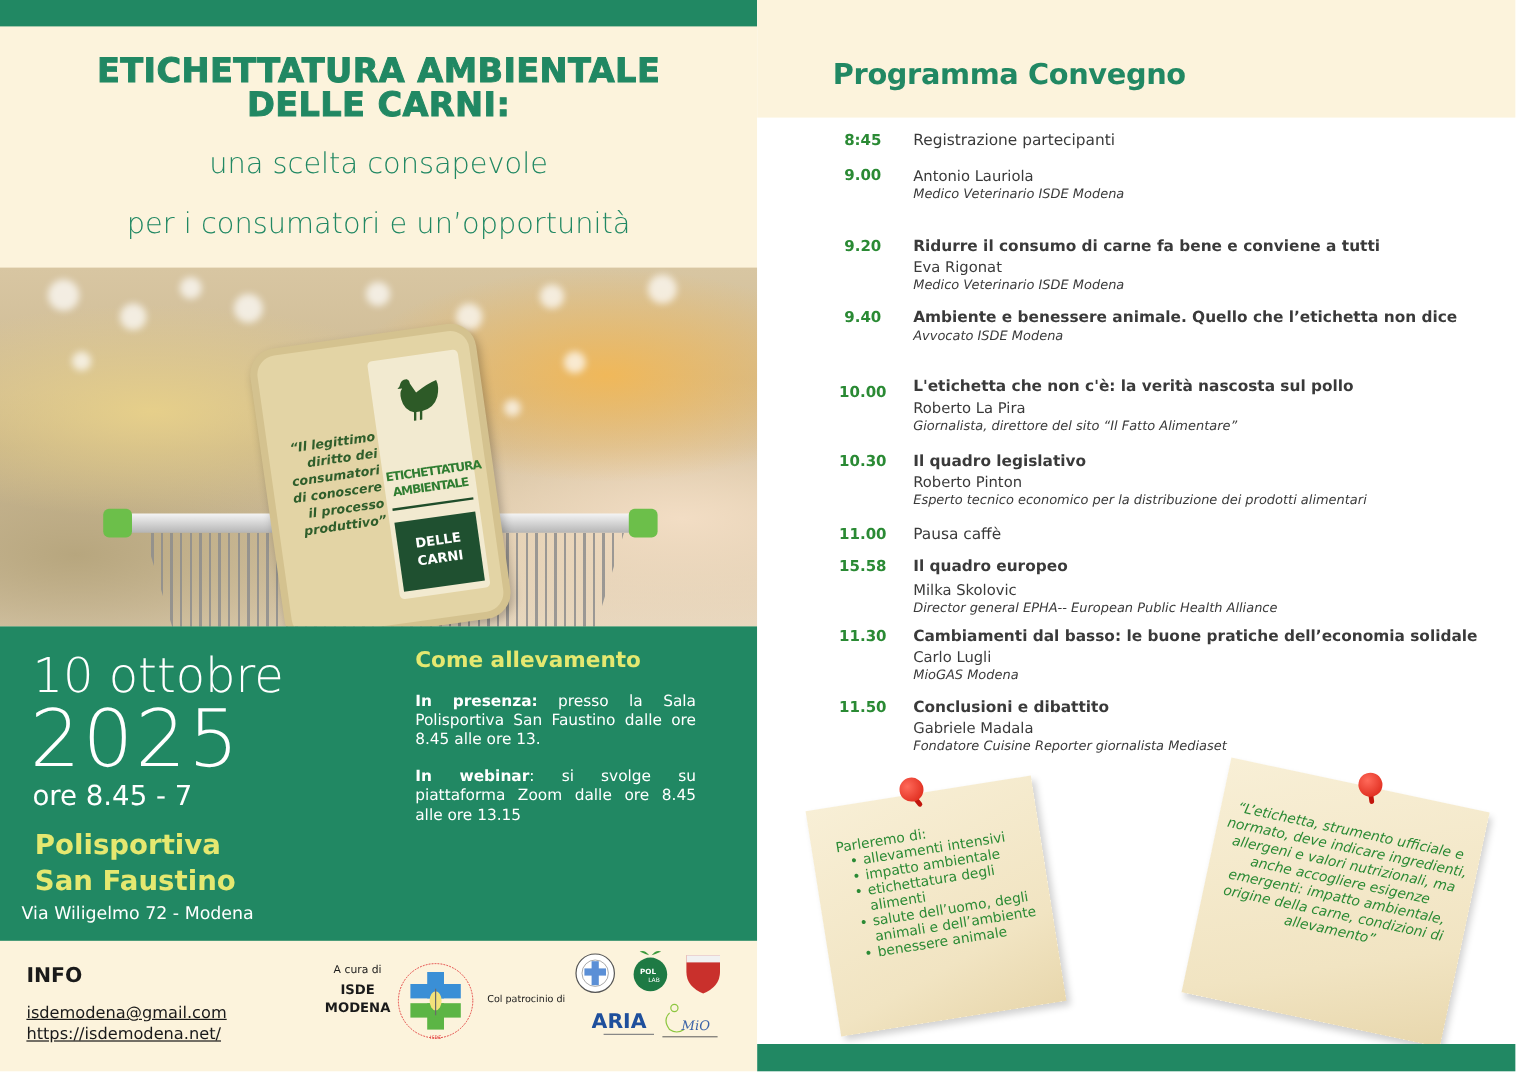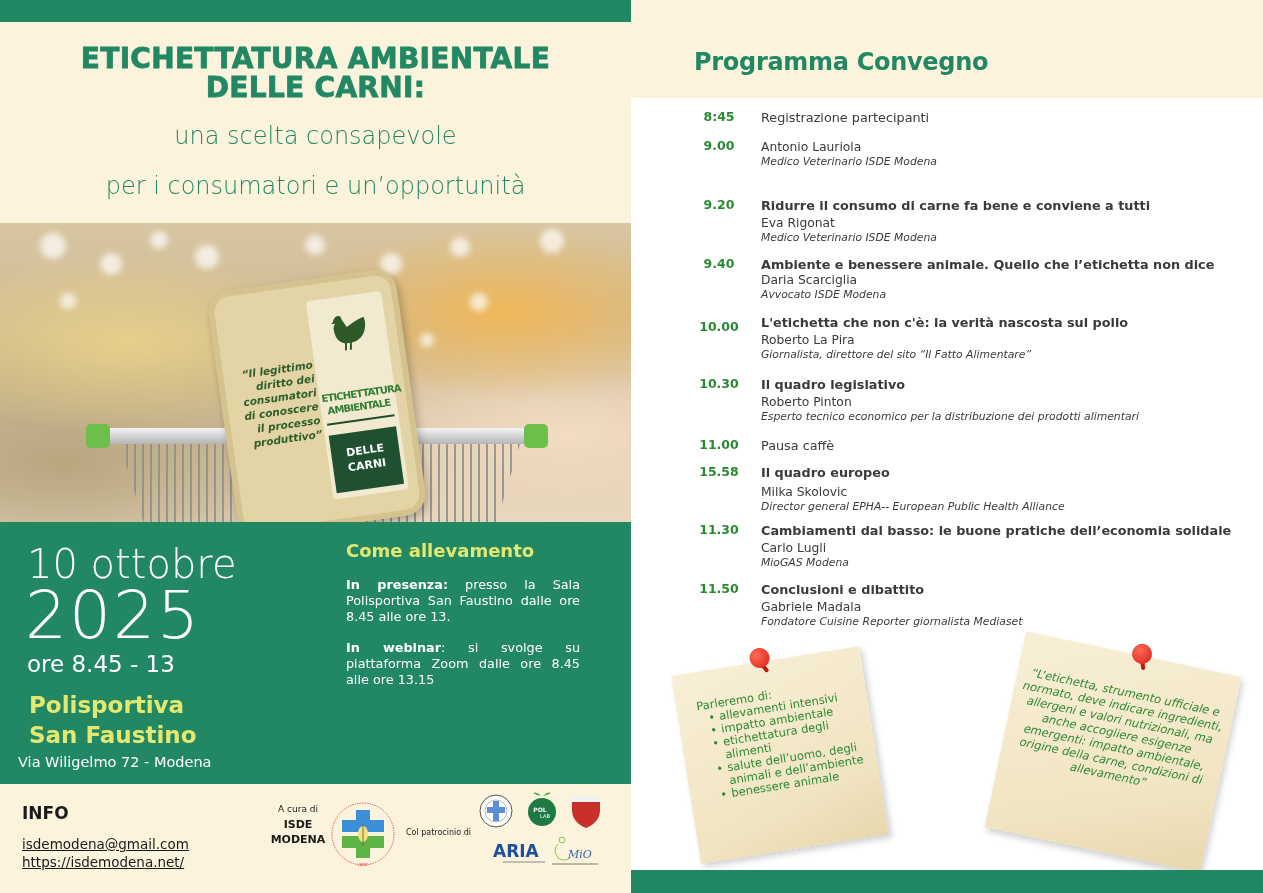--- a/index.html
+++ b/index.html
@@ -123,21 +123,21 @@
           <div>DELLE</div>
           <div>CARNI</div>
         </div>
       </div>
     </div>
   </div>
 
   <div class="date-panel">
     <div class="date-day">10 ottobre</div>
     <div class="date-year">2025</div>
-    <div class="date-time">ore 8.45 - 13</div>
+    <div class="date-time">ore 8.45 - 7</div>
     <div class="venue">
       <div>Polisportiva</div>
       <div>San Faustino</div>
     </div>
     <div class="address">Via Wiligelmo 72 - Modena</div>
 
     <div class="how-title">Come allevamento</div>
     <div class="how-text" style="top:55px;">
       <b>In presenza:</b><span> presso la Sala Polisportiva San Faustino dalle ore 8.45 alle ore 13.</span>
     </div>
@@ -220,21 +220,20 @@
       <div class="prog-body">
         <div class="prog-topic bold">Ridurre il consumo di carne fa bene e conviene a tutti</div>
         <div class="prog-speaker">Eva Rigonat</div>
         <div class="prog-role">Medico Veterinario ISDE Modena</div>
       </div>
     </div>
     <div class="prog-item" style="top:256px;">
       <div class="prog-time">9.40</div>
       <div class="prog-body">
         <div class="prog-topic bold">Ambiente e benessere animale. Quello che l’etichetta non dice</div>
-        <div class="prog-speaker" style="margin-top:0">Daria Scarciglia</div>
         <div class="prog-role">Avvocato ISDE Modena</div>
       </div>
     </div>
     <div class="prog-item" style="top:314px;">
       <div class="prog-time" style="top:5px;">10.00</div>
       <div class="prog-body">
         <div class="prog-topic bold">L'etichetta che non c'è: la verità nascosta sul pollo</div>
         <div class="prog-speaker">Roberto La Pira</div>
         <div class="prog-role">Giornalista, direttore del sito “Il Fatto Alimentare”</div>
       </div>

